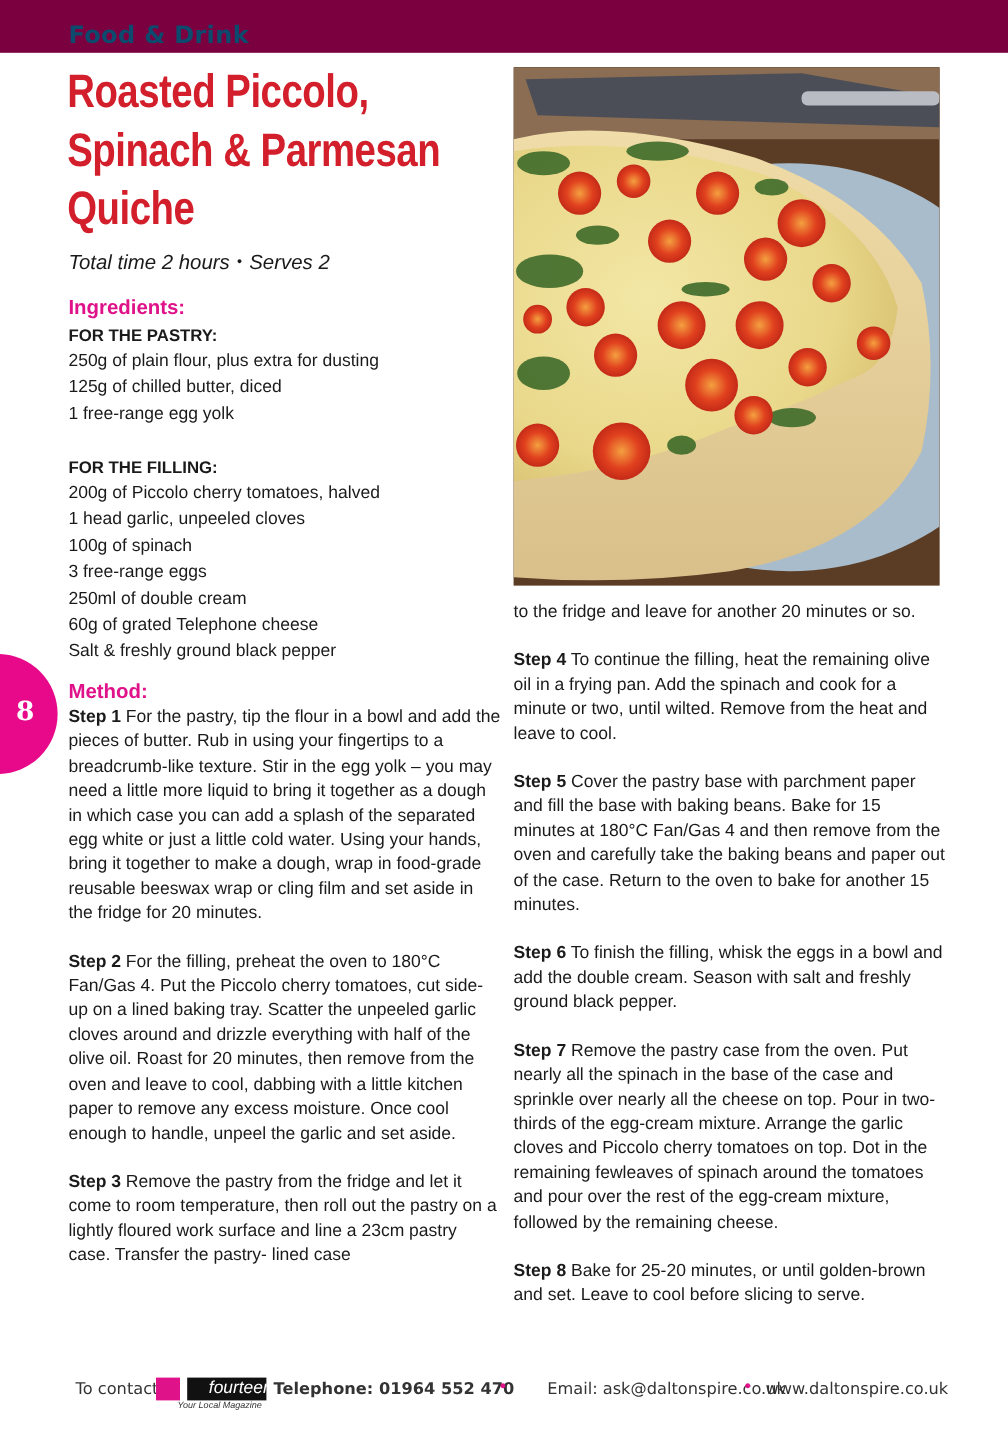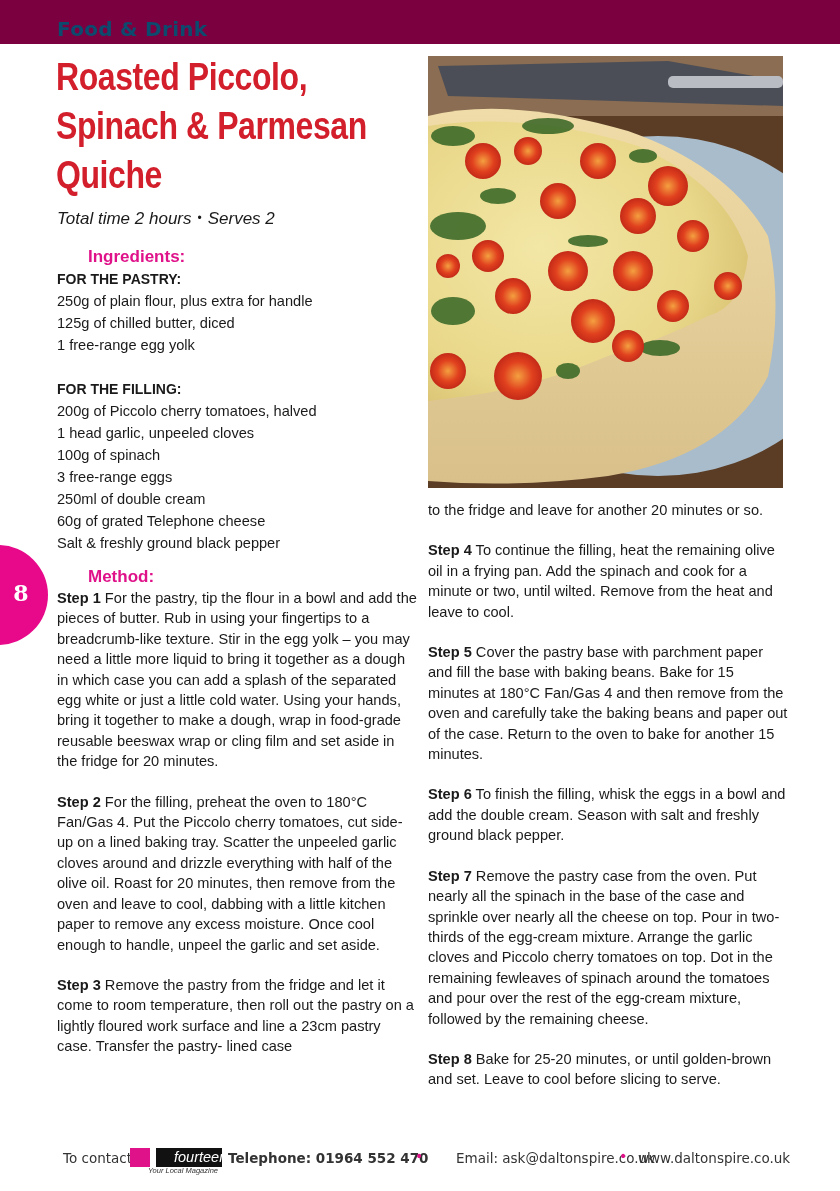--- a/index.html
+++ b/index.html
@@ -25,21 +25,21 @@
     }
 
     .meta {
       position: absolute; left: 57px; top: 206px;
       font-style: italic; font-size: 17px; color: #1a1a1a; line-height: 24px;
     }
     .meta .dot { font-style: normal; margin: 0 6px; font-size: 12px; vertical-align: 2px; }
 
     .col-left { position: absolute; left: 57px; top: 246px; width: 360px; }
     .heading-pink {
-      font-weight: bold; font-size: 17px; color: #e0128a; line-height: 22px; margin-left: 31px;
+      font-weight: bold; font-size: 17px; color: #e0128a; line-height: 22px;
     }
     .subhead { font-weight: bold; font-size: 14px; line-height: 22px; }
     .line { font-size: 14.6px; line-height: 22px; white-space: nowrap; }
     .gap { height: 22px; }
 
     .method-head { margin-top: 10px; }
 
     .para { font-size: 14.6px; line-height: 20.4px; }
     .para b { font-weight: bold; }
 
@@ -93,21 +93,21 @@
   <div>Quiche</div>
 </div>
 
 <div class="meta">
   <span>Total time 2 hours</span><span class="dot">•</span><span>Serves 2</span>
 </div>
 
 <div class="col-left">
   <div class="heading-pink">Ingredients:</div>
   <div class="subhead">FOR THE PASTRY:</div>
-  <div class="line">250g of plain flour, plus extra for handle</div>
+  <div class="line">250g of plain flour, plus extra for dusting</div>
   <div class="line">125g of chilled butter, diced</div>
   <div class="line">1 free-range egg yolk</div>
   <div class="gap"></div>
   <div class="subhead">FOR THE FILLING:</div>
   <div class="line">200g of Piccolo cherry tomatoes, halved</div>
   <div class="line">1 head garlic, unpeeled cloves</div>
   <div class="line">100g of spinach</div>
   <div class="line">3 free-range eggs</div>
   <div class="line">250ml of double cream</div>
   <div class="line">60g of grated Telephone cheese</div>

